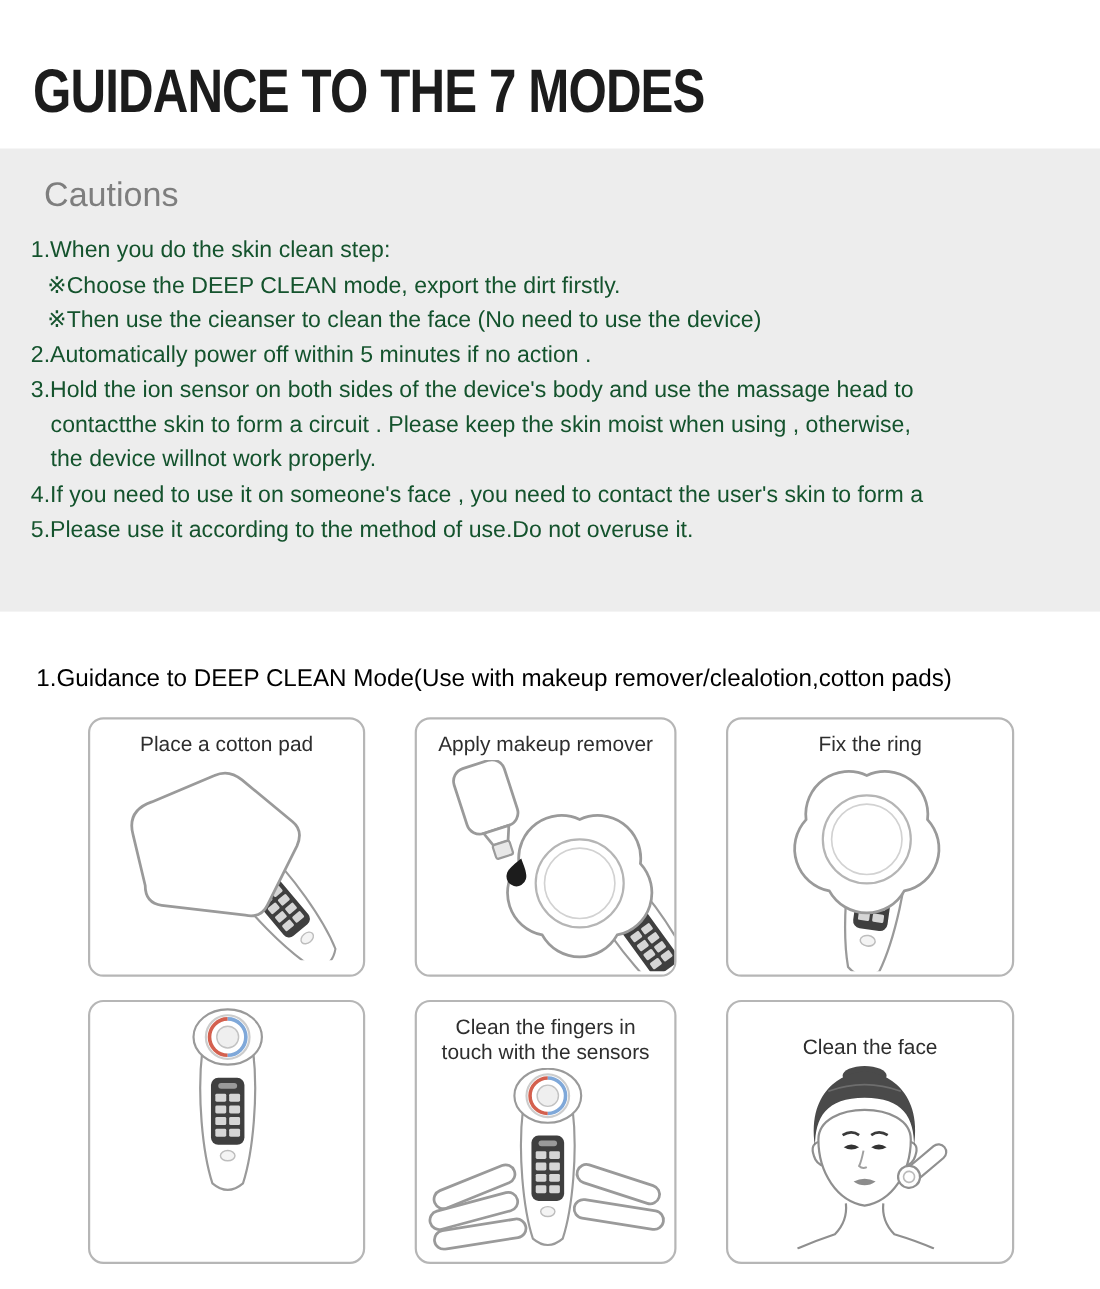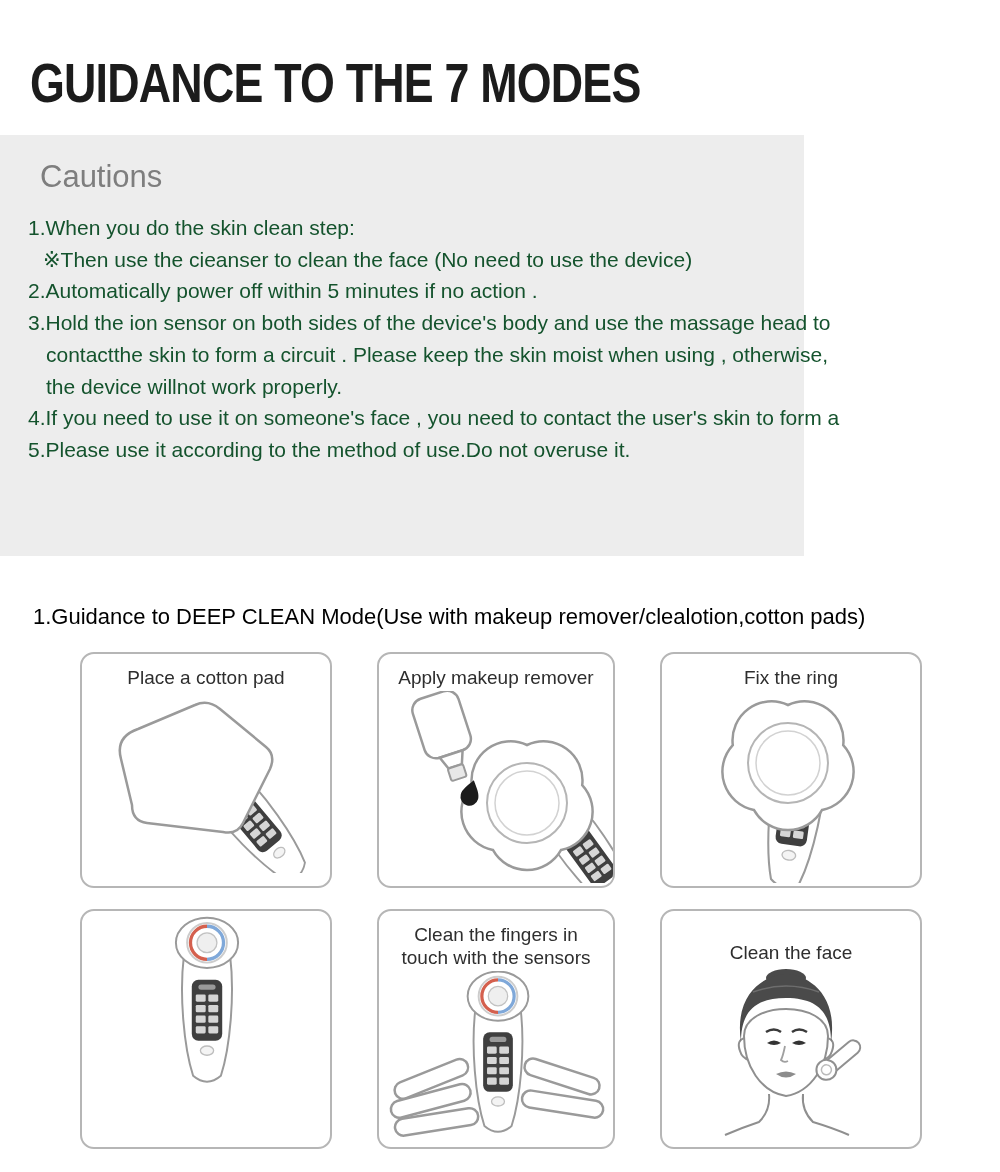--- a/index.html
+++ b/index.html
@@ -7,21 +7,21 @@
   body { width:1000px; font-family:"Liberation Sans","DejaVu Sans",sans-serif; }
   .page { position:relative; width:1000px; height:1172px; background:#fff; overflow:hidden; }
 
   .main-title {
     position:absolute; top:50px; left:30px;
     font-size:56px; font-weight:bold; color:#1c1c1c;
     letter-spacing:-1px; white-space:nowrap;
     transform:scaleX(0.80); transform-origin:left center;
   }
 
-  .cautions { position:absolute; top:135px; left:0; width:804px; height:421px; background:#ededed; }
+  .cautions { position:absolute; top:135px; left:0; width:1000px; height:421px; background:#ededed; }
   .cautions-heading { position:absolute; top:24px; left:40px; font-size:31px; font-weight:normal; color:#7e7e7e; }
   .cautions-body { position:absolute; top:77px; left:0; right:0; font-size:21px; color:#14532d; }
   .ln { padding-left:28px; line-height:31.7px; white-space:nowrap; }
   .ln.sub { padding-left:43px; }
   .ln.cont { padding-left:46px; }
 
   .guide-heading { position:absolute; top:604px; left:33px; font-size:22px; color:#000; font-weight:normal; }
 
   .cards {
     position:absolute; top:652px; left:80px;
@@ -63,20 +63,21 @@
 </svg>
 
 <div class="page">
 
   <h1 class="main-title">GUIDANCE TO THE 7 MODES</h1>
 
   <section class="cautions">
     <h2 class="cautions-heading">Cautions</h2>
     <div class="cautions-body">
       <div class="ln">1.When you do the skin clean step:</div>
+      <div class="ln sub">※Choose the DEEP CLEAN mode, export the dirt firstly.</div>
       <div class="ln sub">※Then use the cieanser to clean the face (No need to use the device)</div>
       <div class="ln">2.Automatically power off within 5 minutes if no action .</div>
       <div class="ln">3.Hold the ion sensor on both sides of the device's body and use the massage head to</div>
       <div class="ln cont">contactthe skin to form a circuit . Please keep the skin moist when using , otherwise,</div>
       <div class="ln cont">the device willnot work properly.</div>
       <div class="ln">4.If you need to use it on someone's face , you need to contact the user's skin to form a</div>
       <div class="ln">5.Please use it according to the method of use.Do not overuse it.</div>
     </div>
   </section>
 

